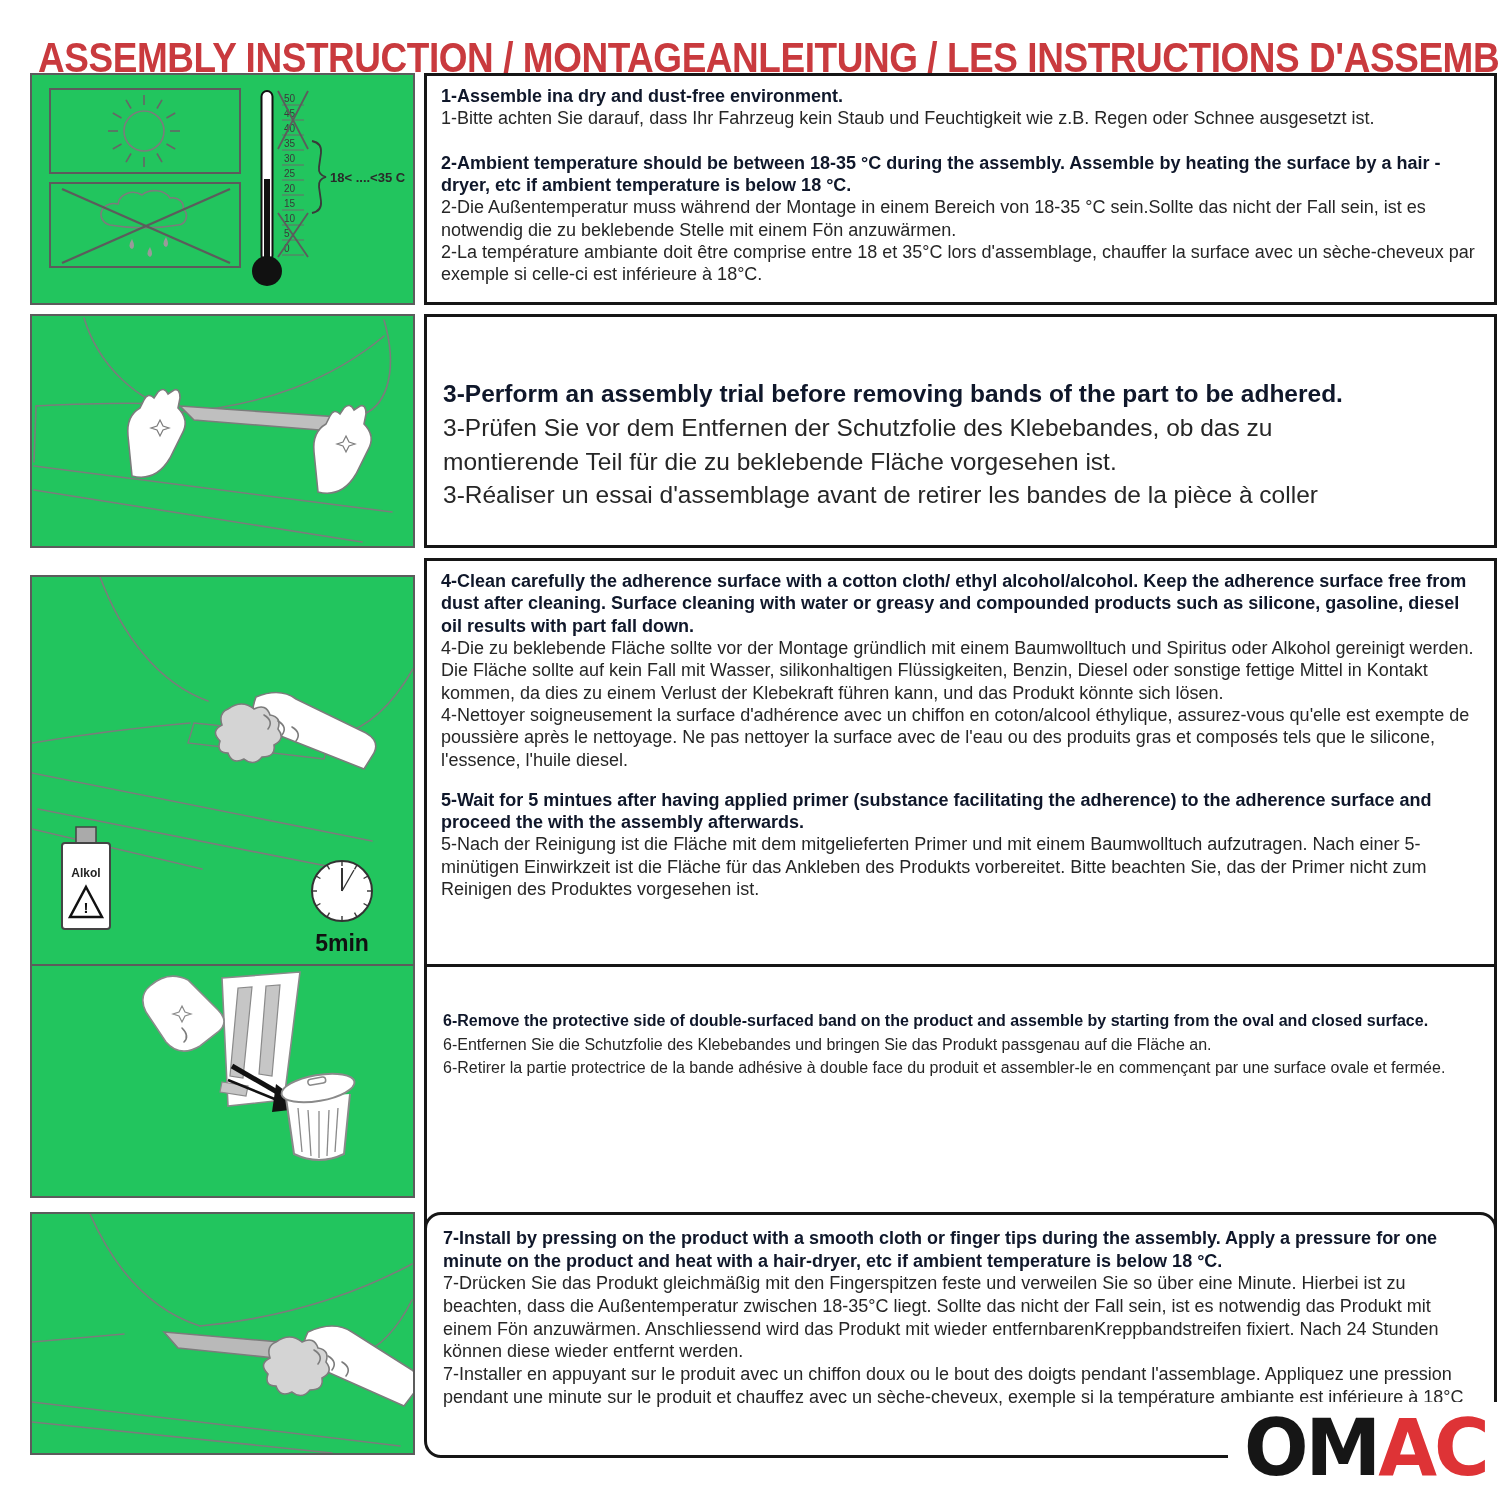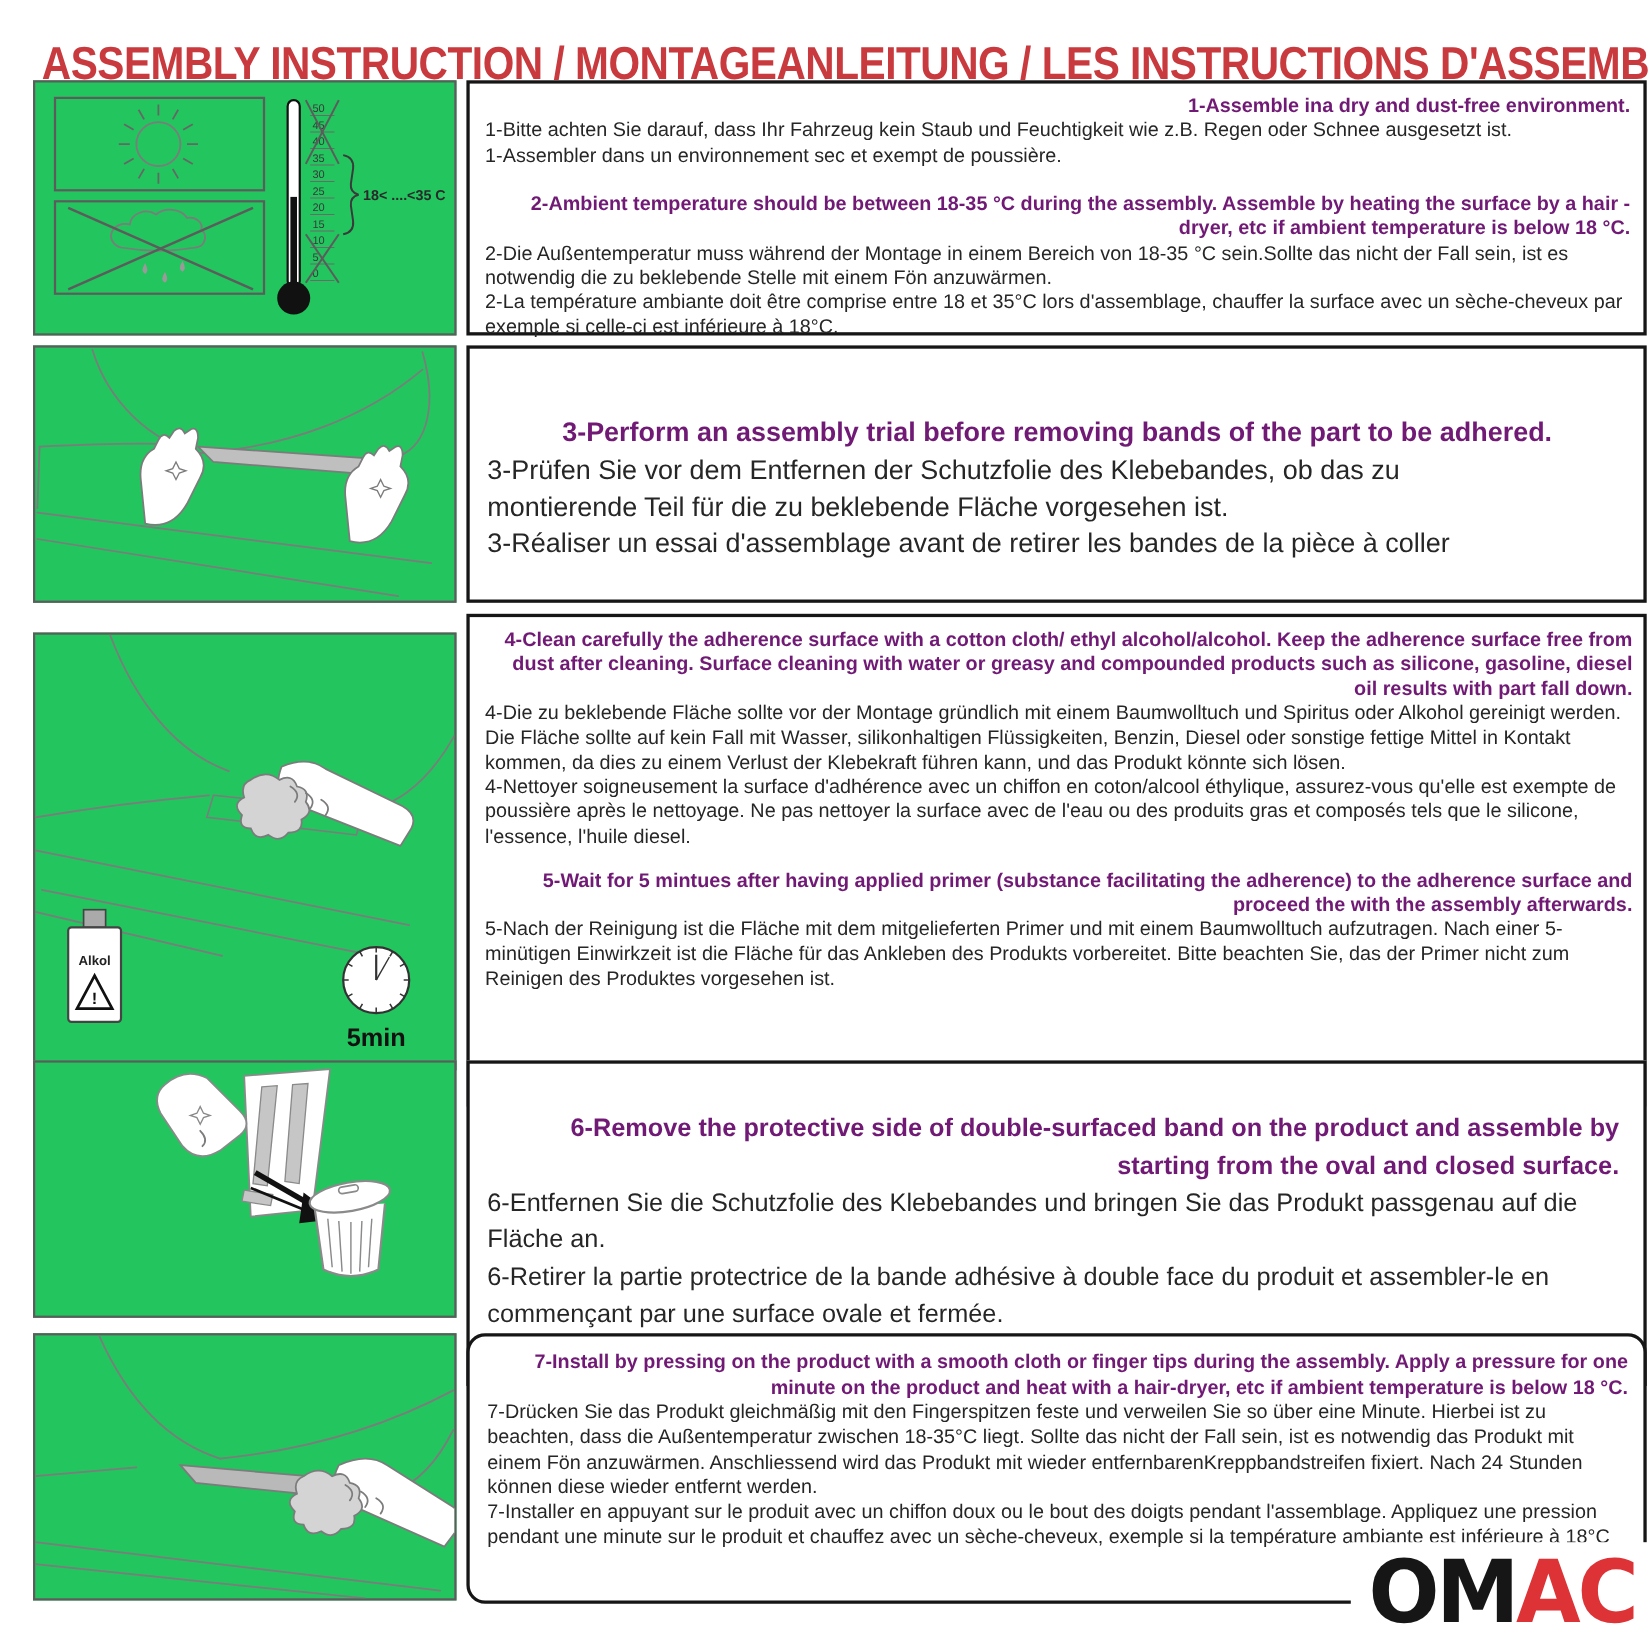--- a/index.html
+++ b/index.html
@@ -2,28 +2,28 @@
 <html><head>
 <meta charset="utf-8">
 <style>
   html,body{margin:0;padding:0;background:#ffffff;}
   body{width:1500px;height:1500px;position:relative;font-family:"Liberation Sans",sans-serif;overflow:hidden;}
   .title{position:absolute;left:38px;top:6px;font-size:42px;font-weight:bold;color:#c93a3e;
          white-space:nowrap;transform:scaleX(.88);transform-origin:left center;letter-spacing:-.5px;}
   .img-box{position:absolute;left:30px;width:385px;box-sizing:border-box;border:2px solid #5c5c5c;background:#22c55e;}
   .txt-box{position:absolute;left:424px;width:1073px;box-sizing:border-box;border:3px solid #161616;background:#fff;color:#262626;}
   .txt-box p{margin:0;}
-  .b{font-weight:bold;color:#701a75;text-align:right;}
+  .b{font-weight:bold;color:#0f172a;}
   .gap{height:22px;}
   
   #r1i{top:73px;height:232px;}  #r1t{top:73px;height:232px;padding:9px 12px 0 14px;font-size:18px;line-height:1.24;}
   #r2i{top:314px;height:234px;} #r2t{top:314px;height:234px;padding:60px 83px 0 16px;font-size:24.5px;line-height:1.38;}
   #r3i{top:558px;height:398px;margin-top:17px;} #r3t{top:558px;height:448px;padding:9px 10px 0 14px;font-size:18px;line-height:1.24;}
   #r3t .gap{height:18px;}
-  #r4i{top:964px;height:234px;} #r4t{top:964px;height:296px;padding:42px 22px 0 16px;font-size:23px;line-height:1.47;}
+  #r4i{top:964px;height:234px;} #r4t{top:964px;height:296px;padding:42px 22px 0 16px;font-size:16px;line-height:1.47;}
   #r5i{top:1212px;height:243px;}#r5t{top:1212px;height:246px;padding:12px 14px 0 16px;font-size:18px;line-height:1.26;border-radius:17px;}
   svg{display:block;}
   .sketch{stroke:#7c7c7c;stroke-width:1.6;fill:none;stroke-linecap:round;}
   .logo{position:absolute;left:1228px;top:1402px;z-index:5;background:#fff;padding:6px 30px 4px 16px;
         font-family:"DejaVu Sans",sans-serif;font-weight:bold;font-size:76px;line-height:1;letter-spacing:-3px;
         transform:scaleY(1.04);transform-origin:left top;}
   .logo .lg-black{color:#161616;}
   .logo .lg-red{color:#de3336;}
 </style>
 </head>
@@ -102,21 +102,20 @@
         </g>
         <path d="M280,66 Q290,68 289,78 L287,92 Q286,100 294,102 Q286,104 287,112 L289,126 Q290,136 280,138" fill="none" stroke="#3a3a3a" stroke-width="1.8"></path>
         <text x="298" y="107" font-size="13" font-weight="bold" fill="#2a2a2a" font-family="Liberation Sans, sans-serif">18&lt; ....&lt;35 C</text>
       </g>
     </svg>
   </div>
 
   <div class="txt-box" id="r1t">
     <p class="b">1-Assemble ina dry and dust-free environment.</p>
     <p>1-Bitte achten Sie darauf, dass Ihr Fahrzeug kein Staub und Feuchtigkeit wie z.B. Regen oder Schnee ausgesetzt ist.</p>
-    <p>1-Assembler dans un environnement sec et exempt de poussière.</p>
     <div class="gap"></div>
     <p class="b">2-Ambient temperature should be between 18-35 °C  during the assembly. Assemble by heating the surface by a hair -dryer, etc if ambient temperature is below 18 °C.</p>
     <p>2-Die Außentemperatur muss während der Montage in einem Bereich von 18-35 °C  sein.Sollte das nicht der Fall sein, ist es notwendig die zu beklebende Stelle mit einem Fön anzuwärmen.</p>
     <p>2-La température ambiante doit être comprise entre 18 et 35°C lors d'assemblage, chauffer la surface avec un sèche-cheveux par exemple si celle-ci est inférieure à 18°C.</p>
   </div>
 
   <div class="img-box" id="r2i">
     <svg viewBox="0 0 381 228" width="381" height="228">
       <path d="M52,2 C66,48 104,86 150,96" class="sketch"></path>
       <path d="M150,96 C230,90 300,64 352,20" class="sketch"></path>

